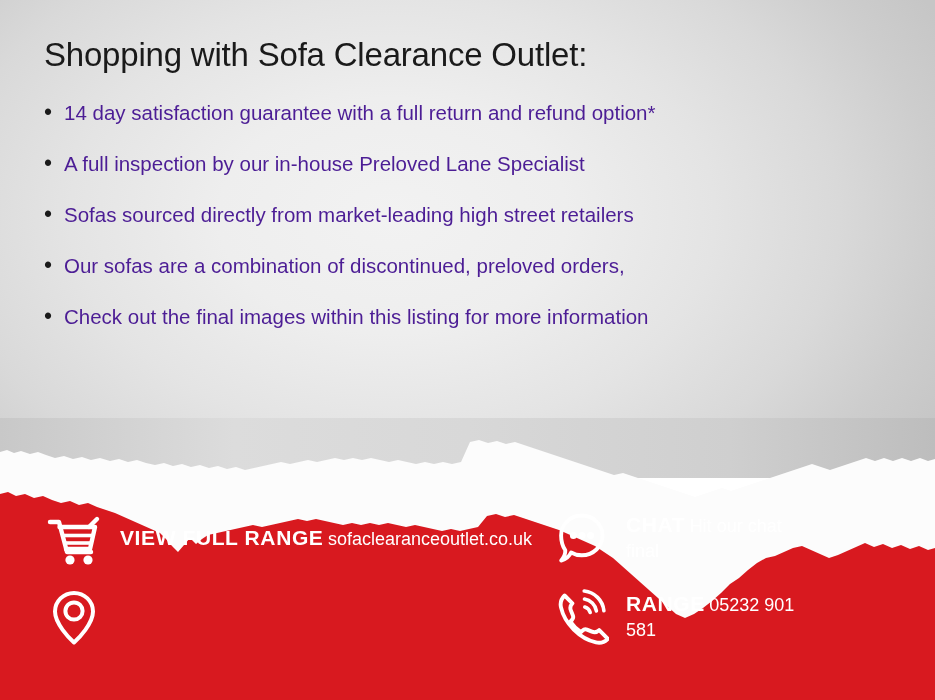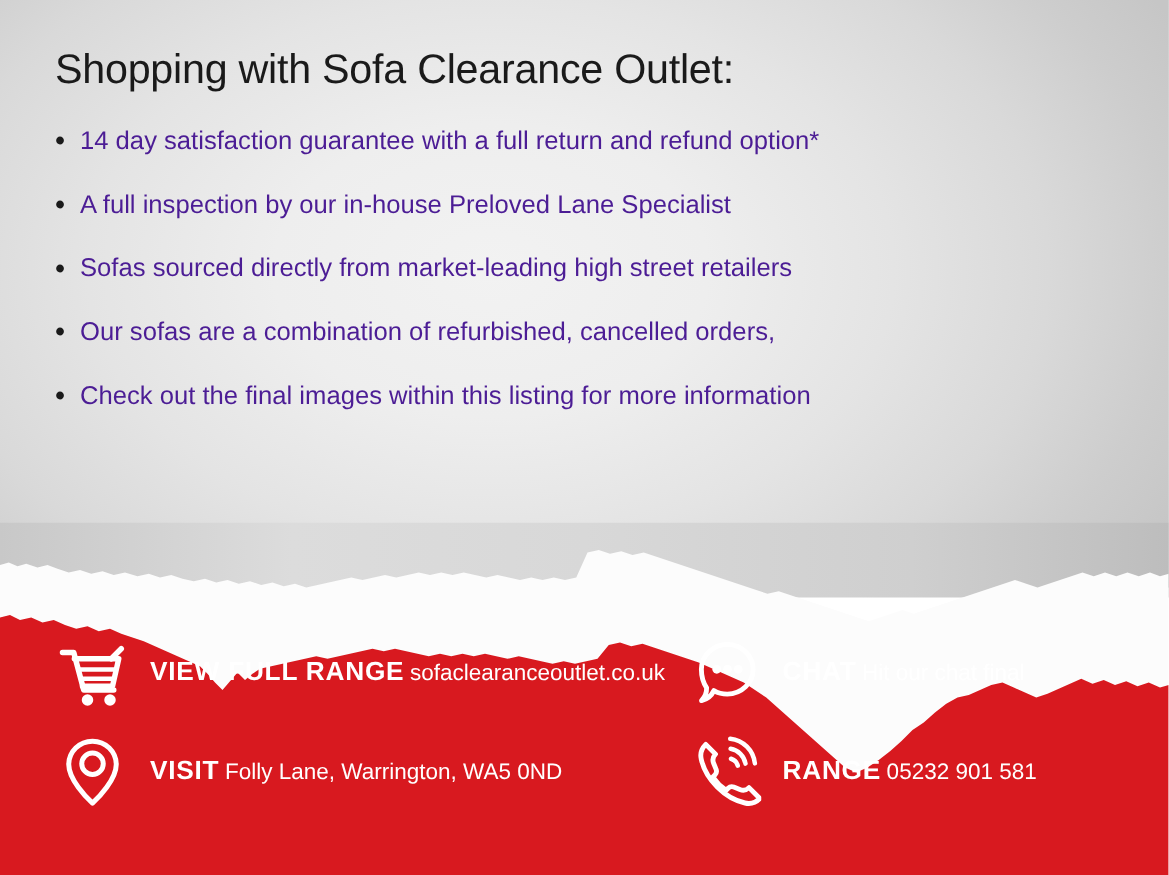--- a/index.html
+++ b/index.html
@@ -77,21 +77,20 @@
   }
   #torn-wrap svg { display: block; }
 
   
   #contact {
     position: absolute;
     left: 0;
     top: 496px;
     width: 811px;
     height: 204px;
-    padding-left: 38px;
   }
   .contact-cell {
     position: absolute;
     display: flex;
     align-items: center;
   }
   .cell-icon {
     flex: 0 0 auto;
     width: 64px;
     height: 64px;
@@ -148,21 +147,21 @@
     <div class="bullet-row">
       <span class="bullet-dot">•</span>
       <span class="bullet-text">
         <span>Sofas sourced directly from market-leading high street retailers</span>
       </span>
     </div>
 
     <div class="bullet-row">
       <span class="bullet-dot">•</span>
       <span class="bullet-text">
-        <span class="l2">Our sofas are a combination of refurbished, cancelled orders,</span>
+        <span class="l2">Our sofas are a combination of discontinued, preloved orders,</span>
       </span>
     </div>
 
     <div class="bullet-row">
       <span class="bullet-dot">•</span>
       <span class="bullet-text">
         <span>Check out the final images within this listing for more information</span>
       </span>
     </div>
 
@@ -236,24 +235,20 @@
       </span>
     </div>
 
     <div class="contact-cell" id="cell-visit">
       <span class="cell-icon">
         <svg width="58" height="58" viewBox="0 0 58 58" xmlns="http://www.w3.org/2000/svg">
           <path d="M29 5 C18.5 5 10 13.3 10 23.6 C10 35.5 24 50 29 54.5 C34 50 48 35.5 48 23.6 C48 13.3 39.5 5 29 5 Z" fill="none" stroke="#ffffff" stroke-width="4" stroke-linejoin="round"></path>
           <circle cx="29" cy="23" r="8.6" fill="none" stroke="#ffffff" stroke-width="4"></circle>
         </svg>
       </span>
-      <span class="cell-text">
-        <span class="cell-title">VISIT</span>
-        <span class="cell-sub">Folly Lane, Warrington, WA5 0ND</span>
-      </span>
     </div>
 
     <div class="contact-cell" id="cell-chat">
       <span class="cell-icon">
         <svg width="58" height="58" viewBox="0 0 58 58" xmlns="http://www.w3.org/2000/svg">
           <path d="M30.8 6.5 C42.2 6.5 51.5 15.4 51.5 26.4 C51.5 37.4 42.2 46.3 30.8 46.3
                    C26.9 46.3 23.2 45.3 20.1 43.5
                    C18.2 47.6 14.4 50.4 10.2 51.5
                    C12.9 48.6 14.4 45.2 14.3 41.3
                    C11.6 37.2 10.1 32.0 10.1 26.4

